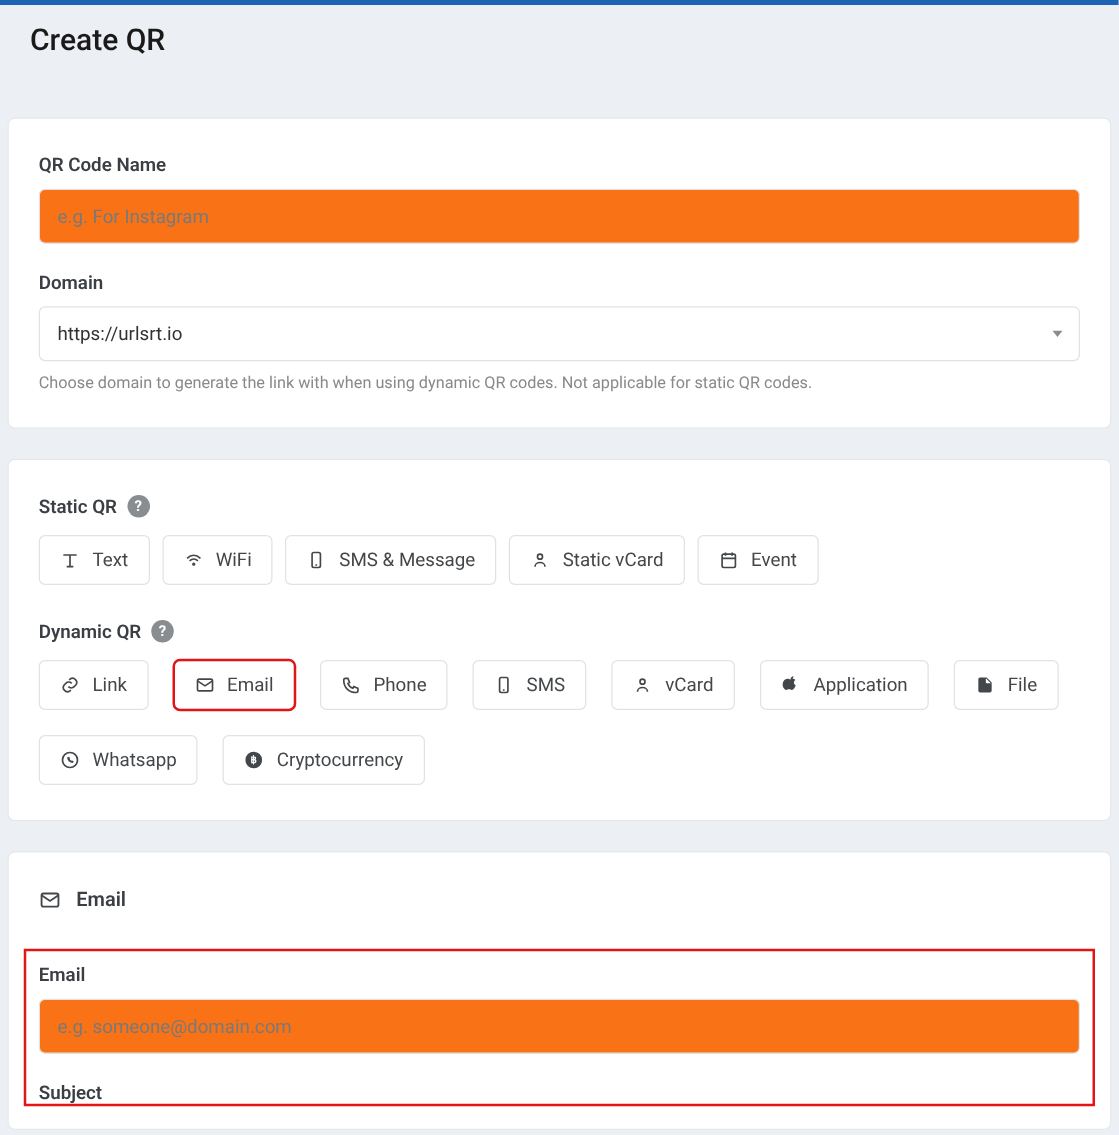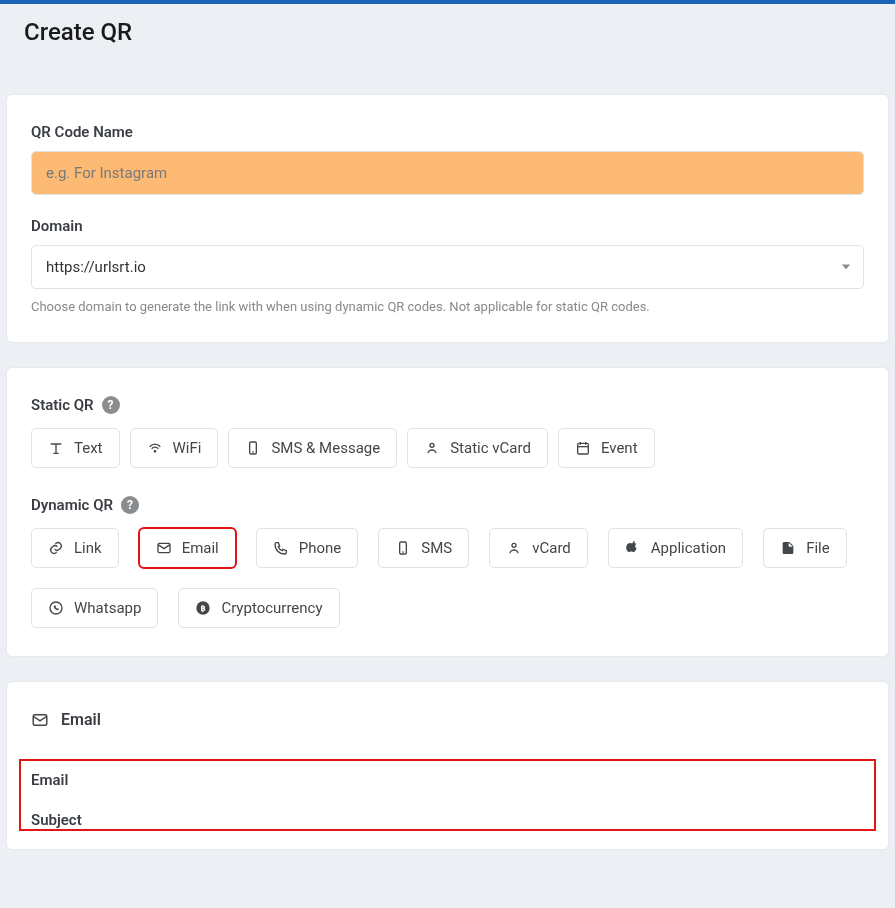--- a/index.html
+++ b/index.html
@@ -11,21 +11,21 @@
     .form-group { margin-bottom: 22px; }
     .form-group:last-child { margin-bottom: 0; }
     .label { display: block; font-size: 15px; font-weight: 600; color: #3b3f44; margin-bottom: 10px; }
     .help-text { font-size: 13px; color: #87898c; margin-top: 10px; }
     .text-input {
       width: 100%;
       height: 44px;
       padding: 0 14px;
       font-size: 15px;
       color: #333;
-      background: #fdba74;
+      background: #f97316;
       border: 1px solid #dfe2e6;
       border-radius: 5px;
     }
     .text-input::placeholder { color: #78797a; }
     .select-wrap { position: relative; }
     .select-field {
       width: 100%;
       height: 44px;
       padding: 0 14px;
       font-size: 15px;
@@ -246,18 +246,19 @@
           <rect x="3" y="5" width="18" height="14" rx="2"></rect>
           <path d="M3 7l9 6 9-6"></path>
         </svg>
     </span>
     <span class="section-header-title">Email</span>
   </div>
 
   <div class="highlight-box">
     <div class="form-group">
       <label class="label">Email</label>
+      <input type="text" class="text-input" placeholder="e.g. someone@domain.com" style="">
     </div>
     <div class="form-group" style="margin-bottom:0;">
       <label class="label">Subject</label>
     </div>
   </div>
 </div>
 
 </body></html>

